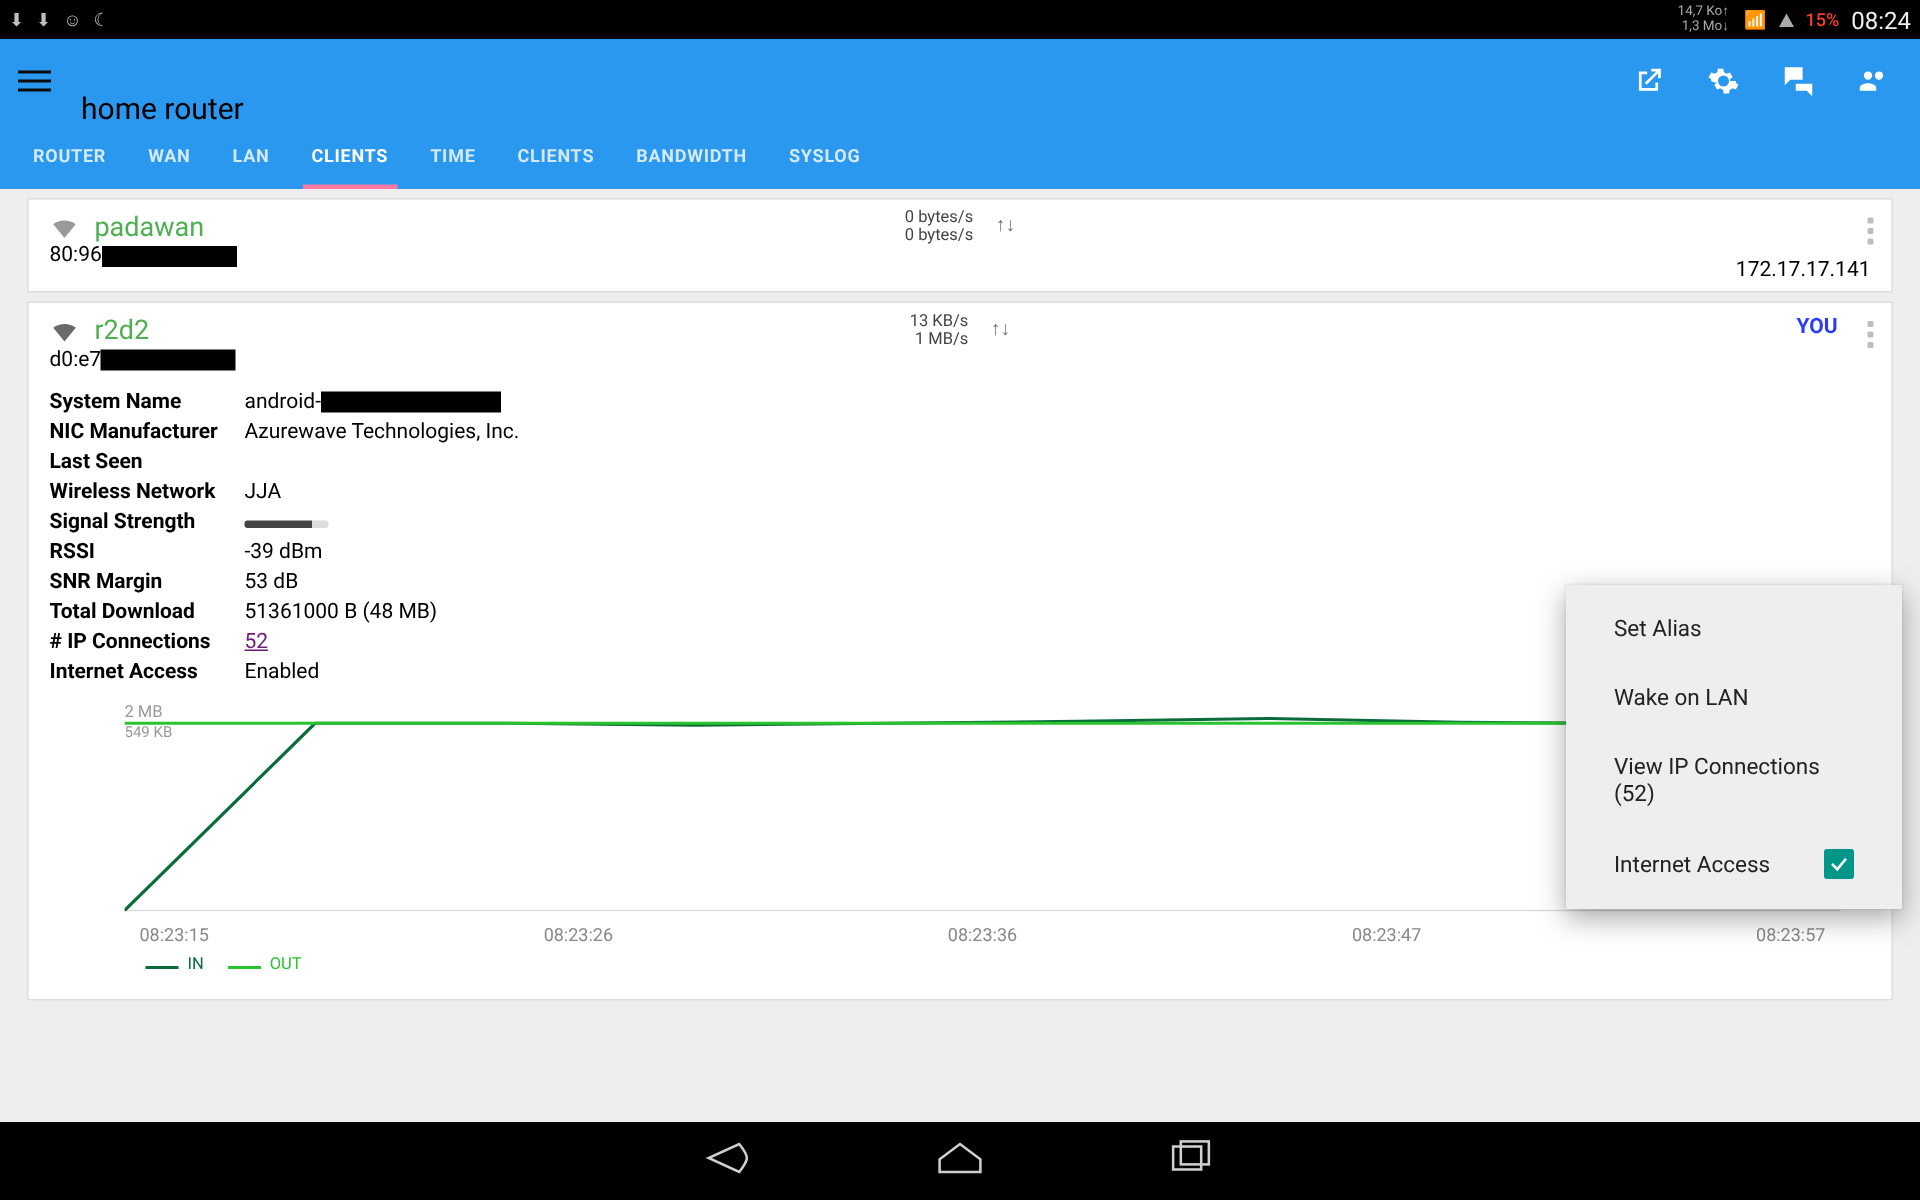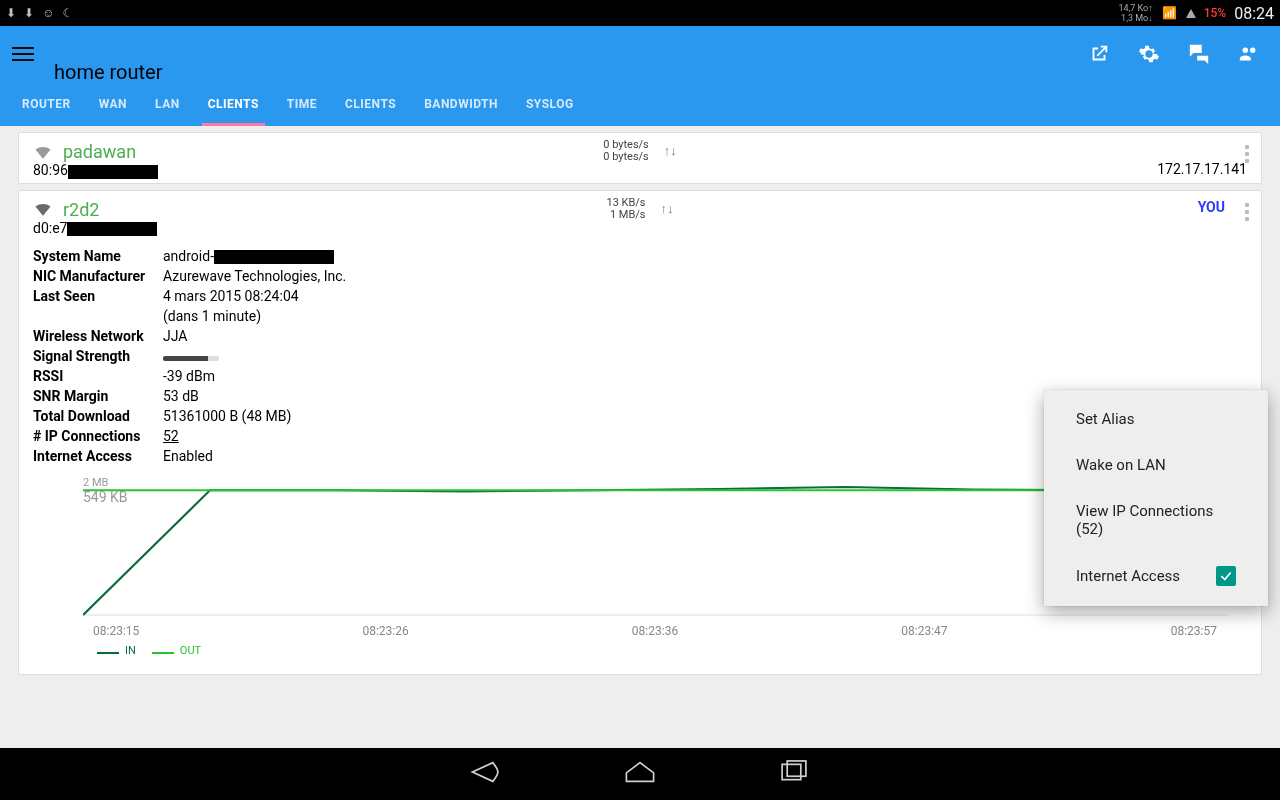--- a/index.html
+++ b/index.html
@@ -29,39 +29,39 @@
   .hamb span { height:2px; background:#0b0b0b; width:100%; }
 
   
   .tabs { display:flex; gap:0; height:44px; align-items:center; padding:0 8px; }
   .tab { color: rgba(255,255,255,0.8); font-size:12px; font-weight:700; letter-spacing:0.5px; padding:0 14px; height:44px; display:flex; align-items:center; position:relative; }
   .tab.active { color:#fff; }
   .tab.active::after { content:""; position:absolute; bottom:0; left:10%; width:80%; height:3px; background:#ff7aa2; }
 
   
   .content { flex:1; background:#eee; overflow:hidden; position:relative; }
-  .card { background:#fff; border:1px solid #ddd; border-radius:2px; margin:6px 18px; padding:8px 14px 4px 14px; position:relative; }
+  .card { background:#fff; border:1px solid #ddd; border-radius:2px; margin:6px 18px; padding:8px 14px 16px 14px; position:relative; }
   .card .name { color:#4caf50; font-size:18px; vertical-align:middle; }
   .wifi-ico { display:inline-block; width:20px; height:20px; margin-right:6px; vertical-align:middle; }
   .wifi-ico svg { width:20px; height:20px; fill:#9a9a9a; }
   .mac { font-size:14px; color:#000; }
   .redact { display:inline-block; background:#000; height:14px; vertical-align:middle; }
   .speed-block { position:absolute; left:50%; top:6px; transform:translateX(-50%); font-size:11px; color:#444; text-align:right; line-height:12px; display:flex; align-items:center; gap:15px; }
   .speed-block .arrows { font-size:13px; color:#777; }
   .ip-right { position:absolute; right:14px; bottom:6px; font-size:14px; }
   .you { position:absolute; right:36px; top:8px; font-weight:700; color:#2a3bff; font-size:14px; }
   .kebab { position:absolute; right:8px; top:6px; display:flex; flex-direction:column; gap:3px; padding:6px 4px; }
   .kebab span { width:4px; height:4px; background:#bdbdbd; border-radius:1px; }
 
   
   .detail-table { margin-top:10px; font-size:14px; }
   .detail-table .row { display:flex; line-height:20px; }
   .detail-table .k { width:130px; font-weight:700; }
   .detail-table .v { flex:1; }
-  .detail-table a { color:#000000; text-decoration:underline;margin-top:40px; }
+  .detail-table a { color:#701a75; text-decoration:underline;margin-top:40px; }
   .sigbar { display:inline-block; width:56px; height:5px; background:linear-gradient(to right,#444 80%,#ddd 80%); border-radius:2px; }
 
   
   .chart { height:190px; margin-top:8px; position:relative; padding:6px 20px 0 50px; }
   .chart .yl { position:absolute; left:50px; top:2px; font-size:11px; color:#999; }
   .chart svg { width:100%; height:140px; display:block; }
   .xaxis { display:flex; justify-content:space-between; font-size:12px; color:#888; padding:4px 10px 0 10px; }
   .legend { font-size:11px; padding:6px 0 0 14px; display:flex; gap:16px; align-items:center; }
   .legend .sw { width:22px; height:2px; display:inline-block; margin-right:6px; }
 
@@ -197,24 +197,20 @@
         <div class="row">
             <div class="k">System Name</div>
             <div class="v"><span>android-</span><span class="redact" style="width:120px"></span></div>
           </div>
         <div class="row">
             <div class="k">NIC Manufacturer</div>
             <div class="v">Azurewave Technologies, Inc.</div>
           </div>
         <div class="row">
             <div class="k">Last Seen</div>
-            <div class="v">
-              <div>4 mars 2015 08:24:04</div>
-              <div>(dans 1 minute)</div>
-            </div>
           </div>
         <div class="row">
             <div class="k">Wireless Network</div>
             <div class="v">JJA</div>
           </div>
         <div class="row">
             <div class="k">Signal Strength</div>
             <div class="v"><span class="sigbar"></span></div>
           </div>
         <div class="row">
@@ -233,21 +229,21 @@
             <div class="k"># IP Connections</div>
             <div class="v"><a href="#">52</a></div>
           </div>
         <div class="row">
             <div class="k">Internet Access</div>
             <div class="v">Enabled</div>
           </div>
       </div>
 
       <div class="chart">
-        <div class="yl"><span>2 MB</span><br><span style="font-size:14px">549 KB</span></div>
+        <div class="yl"><span>2 MB</span><br><span style="font-size:10px">549 KB</span></div>
         <svg viewBox="0 0 1000 140" preserveAspectRatio="none" id="chart-svg">
           <line x1="0" y1="135" x2="1000" y2="135" stroke="#ddd" stroke-width="1"></line>
         <polyline points="0,135 111.1111111111111,10.200000000000003 222.2222222222222,10.200000000000003 333.3333333333333,11.5 444.4444444444444,10.200000000000003 555.5555555555555,8.900000000000006 666.6666666666666,6.949999999999989 777.7777777777778,9.549999999999997 888.8888888888888,10.200000000000003 1000,10.200000000000003" fill="none" stroke="#0b6b3a" stroke-width="2"></polyline>
             <polyline points="0,10.200000000000003 111.1111111111111,10.200000000000003 222.2222222222222,10.200000000000003 333.3333333333333,10.200000000000003 444.4444444444444,10.200000000000003 555.5555555555555,10.200000000000003 666.6666666666666,10.200000000000003 777.7777777777778,10.200000000000003 888.8888888888888,10.200000000000003 1000,10.200000000000003" fill="none" stroke="#28c32f" stroke-width="2"></polyline>
           </svg>
         <div class="xaxis">
           <span>08:23:15</span>
           <span>08:23:26</span>
           <span>08:23:36</span>
           <span>08:23:47</span>

